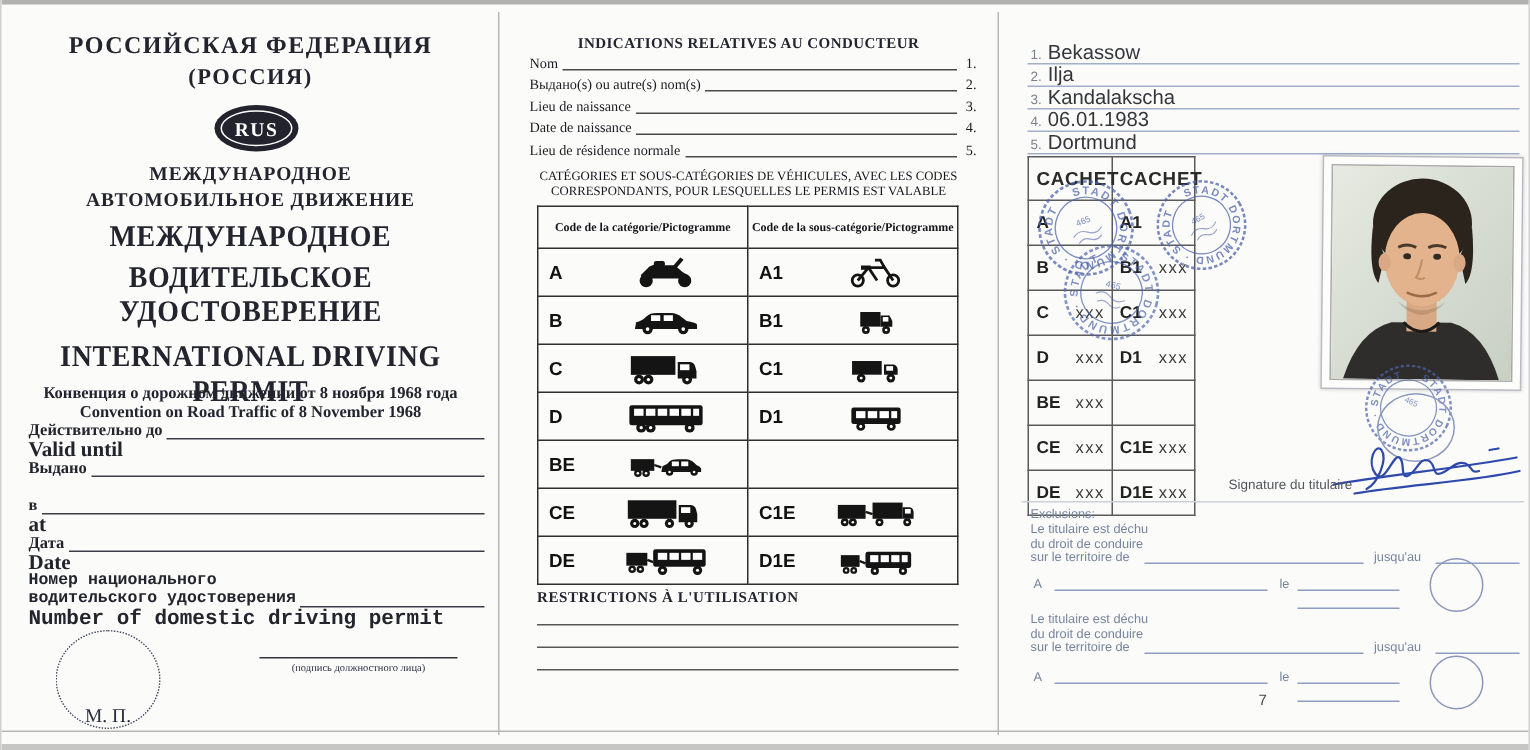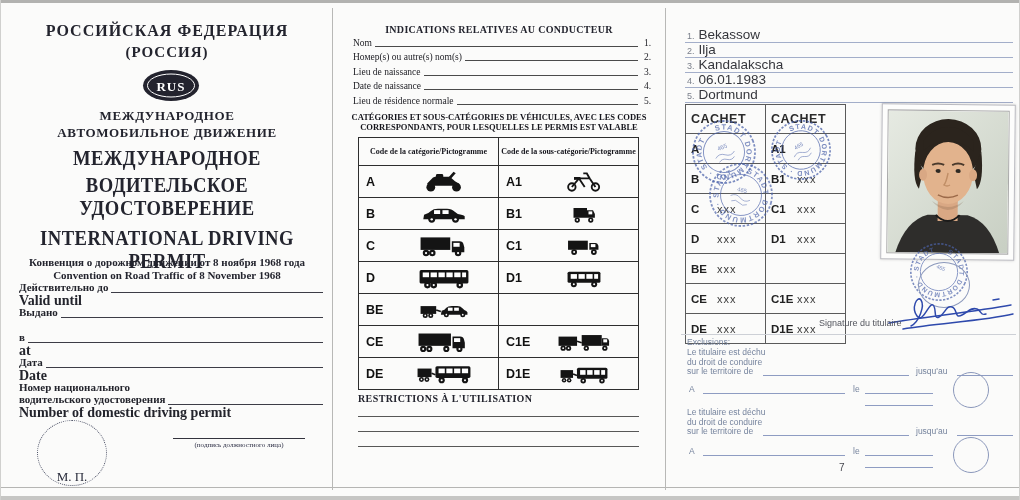--- a/index.html
+++ b/index.html
@@ -24,35 +24,35 @@
   .seal-circle{left:36px;top:420px;width:68px;height:64px;border:1.5px dotted #454a60;border-radius:50%;
                display:flex;align-items:flex-end;justify-content:center;font-size:13px;color:#2a2d3c;}
   .osig-line{left:172px;top:438px;width:132px;border-top:1px solid #33333d;}
   .osig-cap{left:168px;top:441px;width:140px;font-size:7px;color:#2c2e44;text-align:center;}
 
   
   .m-title{left:345px;top:24px;width:306px;font-weight:bold;font-size:10px;letter-spacing:.3px;}
   .mfield{left:352px;width:298px;display:flex;align-items:flex-end;font-size:9.5px;color:#1c1c22;}
   .mline{flex:1;border-bottom:1px solid #4a4a4a;margin:0 3px 1px 3px;}
   .mnum{width:10px;text-align:right;}
-  .mhead{left:345px;width:306px;font-weight:bold;font-size:8.5px;color:#15151c;}
+  .mhead{left:345px;width:306px;font-weight:normal;font-size:8.5px;color:#15151c;}
   .cat-table{position:absolute;left:357px;top:137px;width:281px;border-collapse:collapse;table-layout:fixed;}
   .cat-table th,.cat-table td{border:1px solid #2e2e2e;padding:0;}
   .cat-table th{height:27px;font-weight:bold;font-size:8px;color:#15151c;text-align:center;}
   .cat-table td{height:31px;}
   .ccell{display:flex;align-items:center;height:100%;}
   .ccode{width:30px;padding-left:7px;font-family:"Liberation Sans",sans-serif;font-weight:bold;font-size:12.5px;color:#111;}
   .cpict{flex:1;display:flex;justify-content:center;align-items:center;padding-right:6px;}
   .pict svg{display:block;}
   .restr{left:357px;top:393px;font-weight:bold;font-size:10px;letter-spacing:.4px;}
   .rline{left:357px;width:281px;border-top:1.4px solid #575757;}
   .entry{left:684px;width:328px;height:15px;border-bottom:1px solid #a3aec9;display:flex;align-items:flex-end;}
   .enum{font-family:"Liberation Sans",sans-serif;font-size:9px;color:#7a7f8a;margin:0 4px 1px 2px;}
   .eval{font-family:"Liberation Sans",sans-serif;font-size:13.5px;color:#35363c;line-height:14px;}
-  .cachet-table{position:absolute;left:684px;top:104px;width:161px;border-collapse:collapse;table-layout:fixed;
+  .cachet-table{position:absolute;left:684px;top:104px;width:112px;border-collapse:collapse;table-layout:fixed;
                 font-family:"Liberation Sans",sans-serif;}
   .cachet-table th,.cachet-table td{border:1px solid #5a5a5a;padding:0;}
   .cachet-table th{height:28px;font-size:12.5px;font-weight:600;letter-spacing:.5px;color:#2a2a2a;text-align:left;padding-left:5px;}
   .cachet-table td{height:29px;}
   .kcell{display:flex;align-items:center;height:100%;padding-left:5px;}
   .kcode{font-weight:bold;font-size:11.5px;color:#222;width:26px;}
   .kmark{font-size:11px;color:#3a3a3a;letter-spacing:1px;}
   .stamp{position:absolute;pointer-events:none;}
   .photo-frame{left:880px;top:104px;width:134px;height:156px;background:#fdfdfc;border:1px solid #b9b9bf;
                padding:5px;box-sizing:border-box;transform:rotate(.6deg);box-shadow:0 0 3px rgba(0,0,0,.18);}
@@ -117,21 +117,21 @@
       </div>
     <div class="len">at</div>
   </div>
   <div class="abs lfield" style="top:356px;">
     <div class="lrow">
         <span class="llabel">Дата</span>
         <span class="lline"></span>
       </div>
     <div class="len">Date</div>
   </div>
-  <div class="abs lfield" style="top:381px;">
+  <div class="abs lfield" style="top:381px;font-family:Liberation Mono, monospace;">
     <div class="llabel">Номер национального</div>
     <div class="lrow">
         <span class="llabel">водительского удостоверения</span>
         <span class="lline"></span>
       </div>
     <div class="len">Number of domestic driving permit</div>
   </div>
 
   <div class="abs seal-circle">
     <span>М. П.</span>
@@ -140,21 +140,21 @@
   <div class="abs osig-cap">(подпись должностного лица)</div>
 
   <div class="abs ctr m-title">INDICATIONS RELATIVES AU CONDUCTEUR</div>
 
   <div class="abs mfield" style="top:38px;">
     <span>Nom</span>
       <span class="mline"></span>
       <span class="mnum">1.</span>
   </div>
   <div class="abs mfield" style="top:52px;">
-    <span>Номер(s) ou autre(s) nom(s)</span>
+    <span>Выдано(s) ou autre(s) nom(s)</span>
       <span class="mline"></span>
       <span class="mnum">2.</span>
   </div>
   <div class="abs mfield" style="top:66.5px;">
     <span>Lieu de naissance</span>
       <span class="mline"></span>
       <span class="mnum">3.</span>
   </div>
   <div class="abs mfield" style="top:81px;">
     <span>Date de naissance</span>

